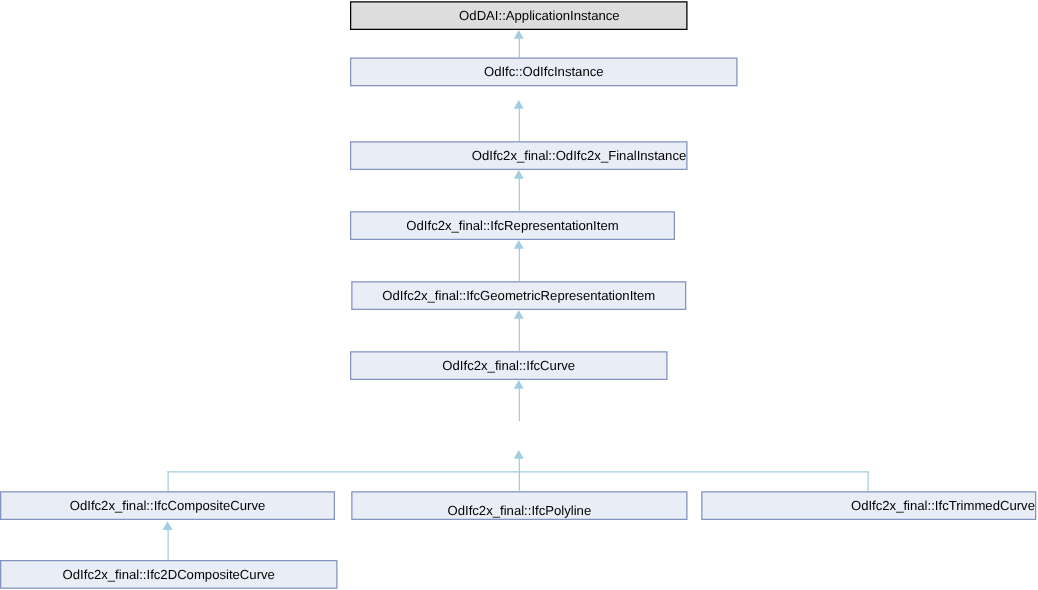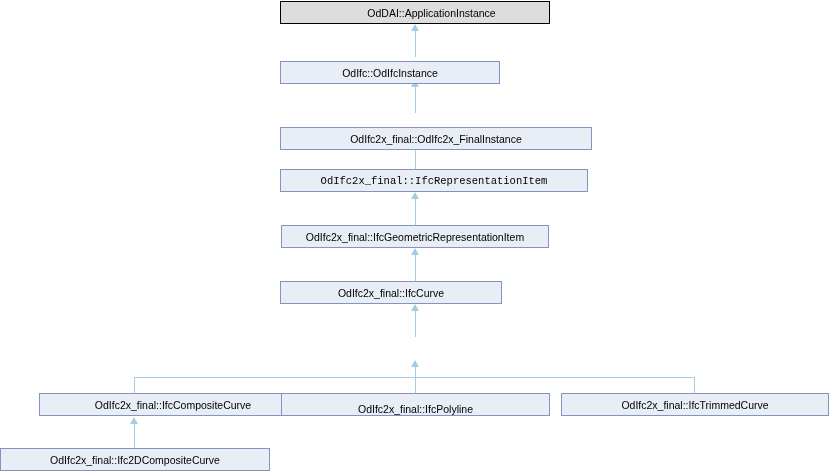--- a/index.html
+++ b/index.html
@@ -40,29 +40,29 @@
     background: #dddddd;
     border: 1px solid #000000;
   }
   .node.current {
     background: #ffffff;
     border: 1px solid #000000;
     cursor: default;
   }
   
   .n0 { left: 280px; top: 1px;   width: 270px; padding-left: 33px; }
-  .n1 { left: 280px; top: 61px;  width: 220px; }
-  .n2 { left: 280px; top: 127px; width: 312px; }
-  .n3 { left: 280px; top: 169px; width: 308px; font-family: Liberation Mono, monospace; }
+  .n1 { left: 280px; top: 46px;  width: 310px; }
+  .n2 { left: 280px; top: 113px; width: 270px; justify-content: flex-end; }
+  .n3 { left: 280px; top: 169px; width: 260px; }
   .n4 { left: 281px; top: 225px; width: 268px; align-items: center; }
-  .n5 { left: 280px; top: 281px; width: 222px; }
+  .n5 { left: 280px; top: 281px; width: 254px; }
   .n6 { left: 280px; top: 337px; width: 270px; }
-  .n7 { left: 0px;   top: 393px; width: 268px; margin-left: 39px; }
+  .n7 { left: 0px;   top: 393px; width: 268px; }
   .n8 { left: 281px; top: 393px; width: 269px; align-items: flex-end; }
-  .n9 { left: 561px; top: 393px; width: 268px; }
+  .n9 { left: 561px; top: 393px; width: 268px; justify-content: flex-end; }
   .n10{ left: 0px;   top: 448px; width: 270px; }
 </style>
 </head>
 <body>
 
 <div id="diagram">
 
   <svg id="edges" width="830" height="472" viewBox="0 0 830 472" stroke="#a2cde2" fill="#a2cde2" stroke-width="1">
 
     <g>

